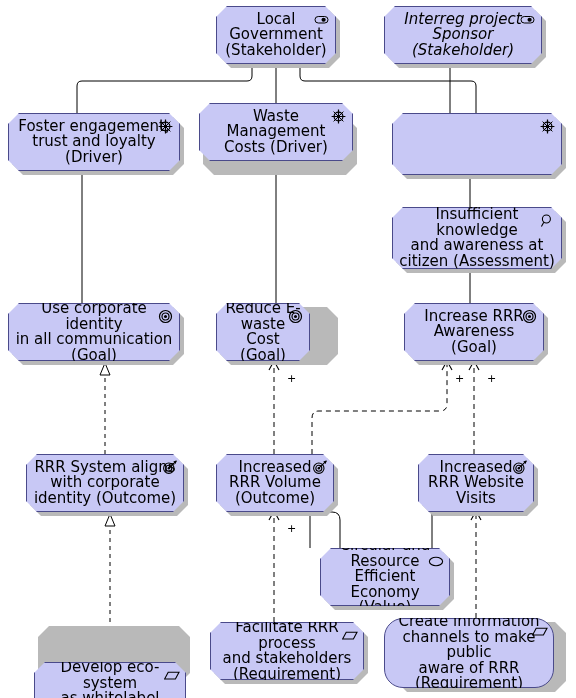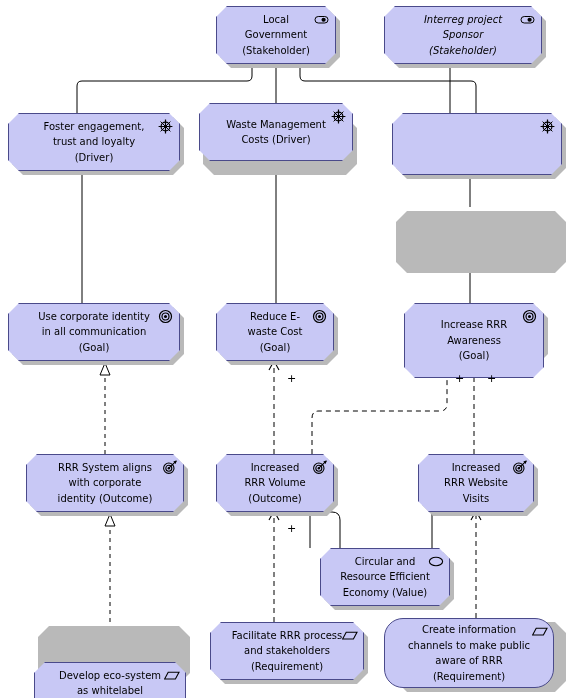--- a/index.html
+++ b/index.html
@@ -15,21 +15,21 @@
     position:absolute;
     box-sizing:border-box;
     background:#c8c8f5;
     border:1px solid #4a4a8a;
     
     clip-path:polygon(11px 0, calc(100% - 11px) 0, 100% 11px, 100% calc(100% - 11px),
                       calc(100% - 11px) 100%, 11px 100%, 0 calc(100% - 11px), 0 11px);
     display:flex;align-items:center;justify-content:center;
     text-align:center;
     color:#000;
-    font-size:10px;
+    font-size:15px;
     line-height:15.5px;
   }
   .node .label{
     display:block;
     padding:0 6px;
     white-space:pre-line;
   }
   .shadow{
     position:absolute;
     background:#b9b9b9;
@@ -182,51 +182,62 @@
           <circle cx="7.5" cy="7.5" r="1.7" fill="#000"></circle>
           <line x1="7.5" y1="0.6" x2="7.5" y2="14.4" stroke="#000" stroke-width="1.2"></line>
           <line x1="0.6" y1="7.5" x2="14.4" y2="7.5" stroke="#000" stroke-width="1.2"></line>
           <line x1="2.6" y1="2.6" x2="12.4" y2="12.4" stroke="#000" stroke-width="1"></line>
           <line x1="12.4" y1="2.6" x2="2.6" y2="12.4" stroke="#000" stroke-width="1"></line>
         </svg>
     </span>
   </div>
 
   <div class="shadow" style="left:396px;top:211px;width:170px;height:62px;"></div>
+  <div class="node" style="left:392px;top:207px;width:170px;height:62px;">
+    <span class="label">Insufficient knowledge
+and awareness at
+citizen (Assessment)</span>
+    <span class="nicon">
+      <svg width="15" height="15" viewBox="0 0 15 15">
+          <circle cx="6.4" cy="6" r="4" fill="none" stroke="#000" stroke-width="1.1"></circle>
+          <line x1="3.8" y1="9.2" x2="1.4" y2="13.6" stroke="#000" stroke-width="1.1"></line>
+        </svg>
+    </span>
+  </div>
 
   <div class="shadow" style="left:12px;top:307px;width:172px;height:58px;"></div>
   <div class="node" style="left:8px;top:303px;width:172px;height:58px;">
     <span class="label">Use corporate identity
 in all communication
 (Goal)</span>
     <span class="nicon">
       <svg width="15" height="15" viewBox="0 0 15 15">
           <circle cx="7.5" cy="7.5" r="6" fill="none" stroke="#000" stroke-width="1.2"></circle>
           <circle cx="7.5" cy="7.5" r="3.5" fill="none" stroke="#000" stroke-width="1.2"></circle>
           <circle cx="7.5" cy="7.5" r="1.5" fill="#000"></circle>
         </svg>
     </span>
   </div>
 
   <div class="shadow" style="left:220px;top:307px;width:118px;height:58px;"></div>
-  <div class="node" style="left:216px;top:303px;width:118px;height:58px;">
+  <div class="node" style="left:216px;top:303px;width:94px;height:58px;">
     <span class="label">Reduce E-
 waste Cost
 (Goal)</span>
     <span class="nicon">
       <svg width="15" height="15" viewBox="0 0 15 15">
           <circle cx="7.5" cy="7.5" r="6" fill="none" stroke="#000" stroke-width="1.2"></circle>
           <circle cx="7.5" cy="7.5" r="3.5" fill="none" stroke="#000" stroke-width="1.2"></circle>
           <circle cx="7.5" cy="7.5" r="1.5" fill="#000"></circle>
         </svg>
     </span>
   </div>
 
   <div class="shadow" style="left:408px;top:307px;width:140px;height:58px;"></div>
-  <div class="node" style="left:404px;top:303px;width:140px;height:75px;border-radius:10px;">
+  <div class="node" style="left:404px;top:303px;width:140px;height:58px;border-radius:10px;">
     <span class="label">Increase RRR
 Awareness
 (Goal)</span>
     <span class="nicon">
       <svg width="15" height="15" viewBox="0 0 15 15">
           <circle cx="7.5" cy="7.5" r="6" fill="none" stroke="#000" stroke-width="1.2"></circle>
           <circle cx="7.5" cy="7.5" r="3.5" fill="none" stroke="#000" stroke-width="1.2"></circle>
           <circle cx="7.5" cy="7.5" r="1.5" fill="#000"></circle>
         </svg>
     </span>

